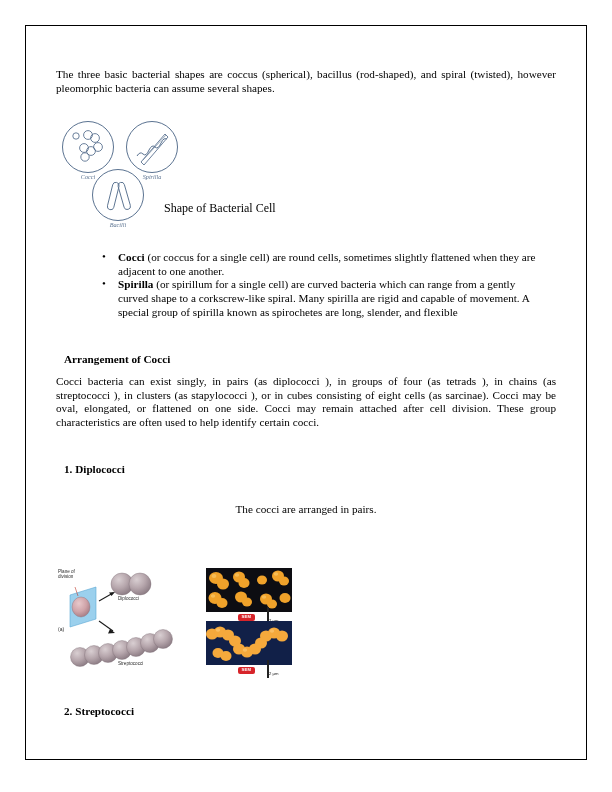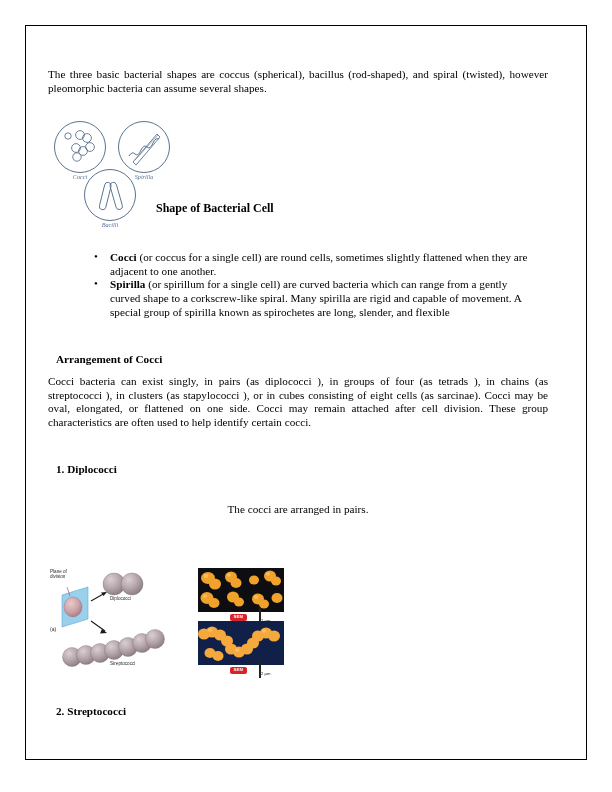--- a/index.html
+++ b/index.html
@@ -22,21 +22,21 @@
     left: 25px;
     top: 25px;
     width: 562px;
     height: 735px;
     border: 1px solid #000000;
     box-sizing: border-box;
   }
 
   #content {
     position: absolute;
-    left: 48px;
+    left: 56px;
     top: 68px;
     width: 500px;
   }
 
   
   .para {
     font-size: 11.2px;
     line-height: 13.6px;
     text-align: center;
     margin: 0;
@@ -106,21 +106,21 @@
   #circ-spirilla{ left: 70px; top: 4px;  width: 52px; height: 52px; }
   #circ-bacilli { left: 36px; top: 52px; width: 52px; height: 52px; }
   #lbl-cocci    { left: 2px;  top: 56px; }
   #lbl-spirilla { left: 66px; top: 56px; }
   #lbl-bacilli  { left: 32px; top: 104px; }
 
   #fig1-title {
     position: absolute;
     left: 108px;
     top: 84px;
-    font-weight: bold;
+    font-weight: normal;
     font-size: 12px;
     white-space: nowrap;
   }
 
   
   #fig-arrange {
     position: relative;
     width: 500px;
     height: 118px;
   }

